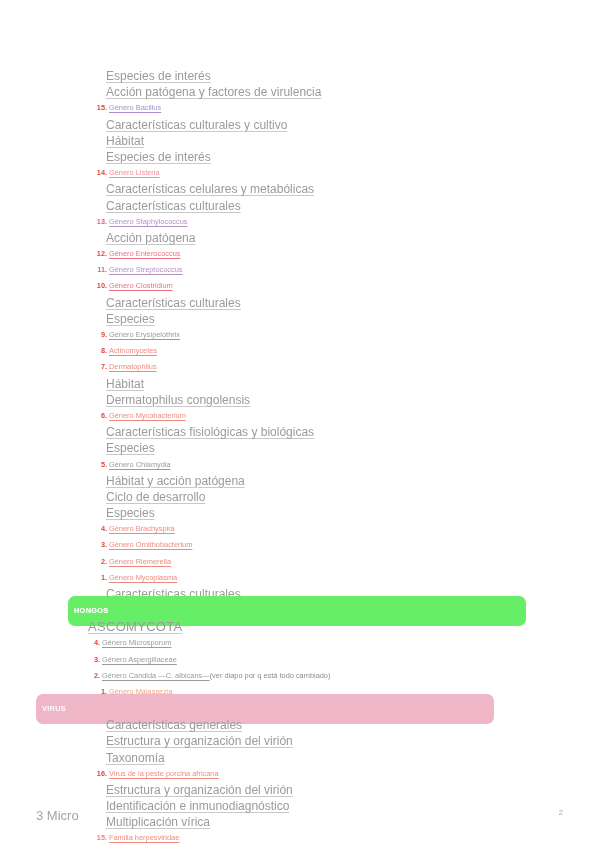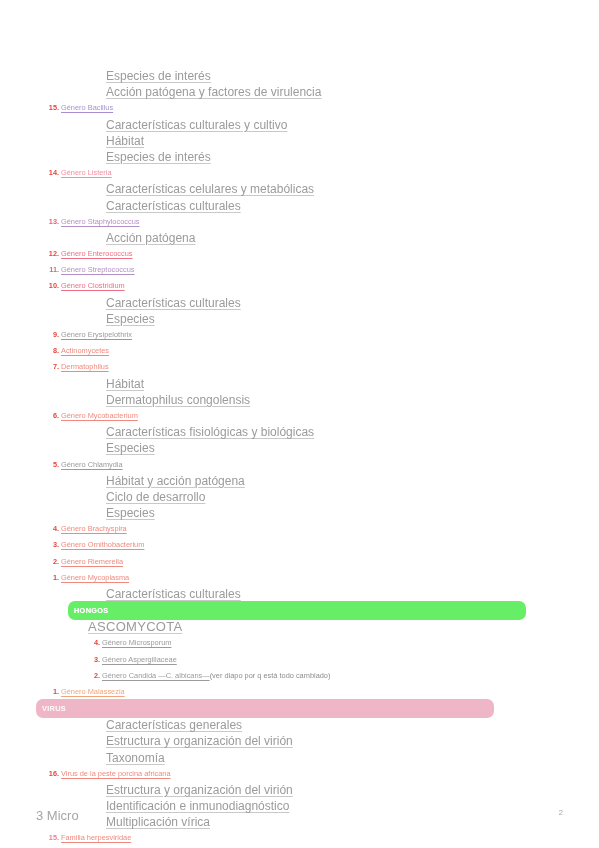--- a/index.html
+++ b/index.html
@@ -43,21 +43,21 @@
     font-weight: bold;
     flex: 0 0 auto;
     margin-right: 2px;
   }
   .ttl {
     font-size: 7.4px;
     text-decoration: underline;
     text-decoration-thickness: 0.5px;
     text-underline-offset: 1.6px;
   }
-  .lvl1 { padding-left: 47px; }
+  .lvl1 { padding-left: 95px; }
   .lvl2 { padding-left: 106px; }
   .lvl3 { padding-left: 88px; }
 
   
   .sub {
     font-size: 12px;
     color: #9b9b9b;
     text-decoration: underline;
     text-decoration-color: #c9c9c9;
     text-decoration-thickness: 0.5px;
@@ -71,21 +71,21 @@
   .c-rose   { color: #ef8fa0; }
   .c-gray   { color: #9b9b9b; }
 
   .n-red    { color: #e8453c; }
   .n-pink   { color: #ef5d7a; }
   .n-rose   { color: #ef7f92; }
 
   
   .banner {
     margin-left: 68px;
-    height: 19px;
+    height: 30px;
     border-radius: 7px;
     display: flex;
     align-items: center;
     padding-left: 6px;
     box-sizing: border-box;
   }
   .banner-row {
     height: 17px;
     display: flex;
     align-items: center;

